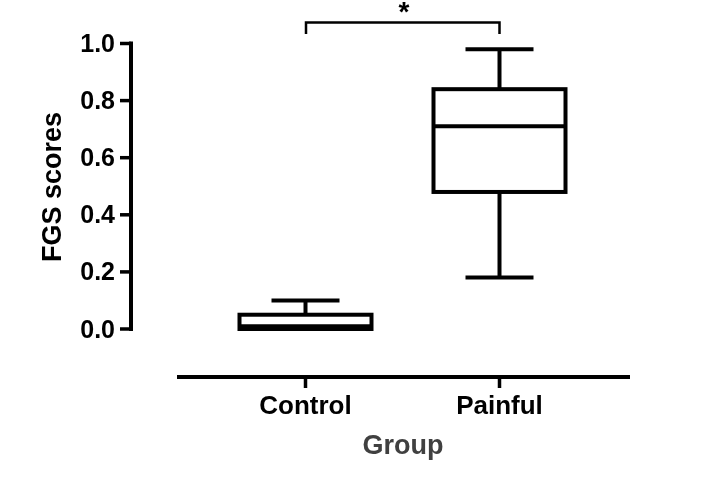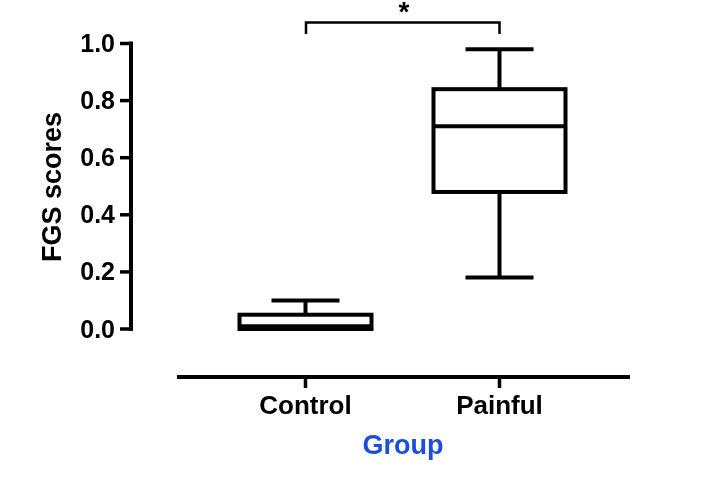--- a/index.html
+++ b/index.html
@@ -30,21 +30,21 @@
     color: #000000;
     white-space: nowrap;
   }
   .x-title {
     position: absolute;
     left: 403px;
     top: 445px;
     transform: translate(-50%, -50%);
     font-size: 27px;
     font-weight: bold;
-    color: #1d4ed8;
+    color: #404040;
     white-space: nowrap;
   }
   .sig-star {
     position: absolute;
     left: 404px;
     top: 12px;
     transform: translate(-50%, -50%);
     font-size: 28px;
     font-weight: bold;
     color: #000000;

